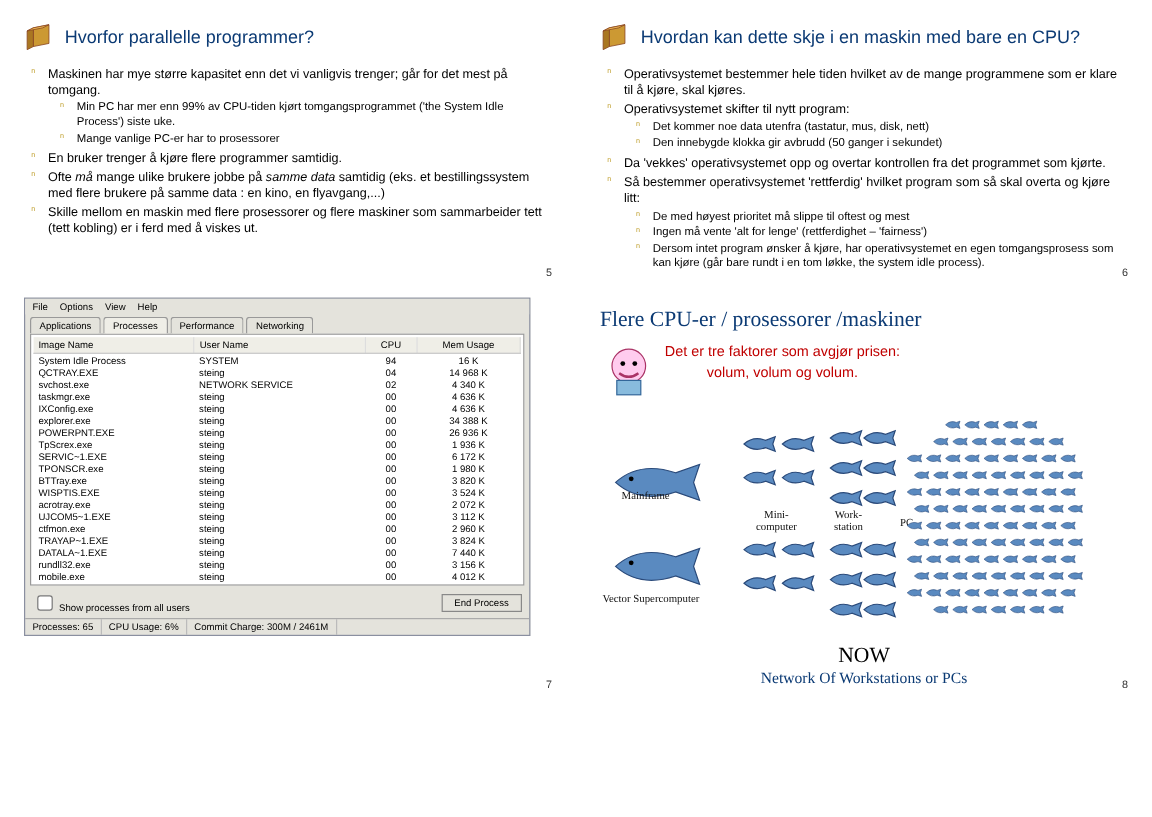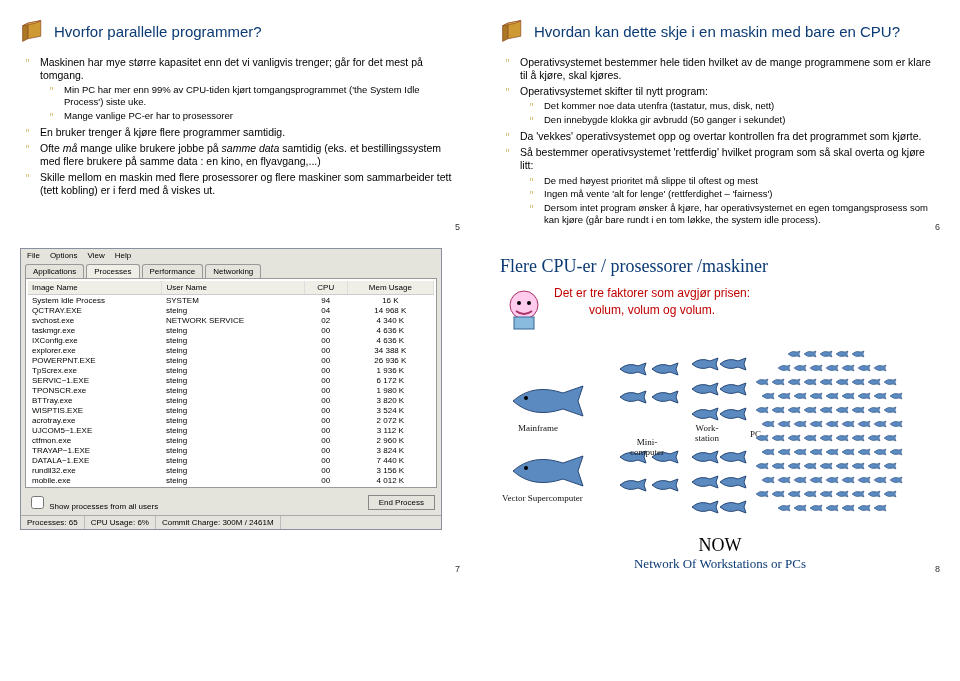--- a/index.html
+++ b/index.html
@@ -465,21 +465,21 @@
             <path d="M5 20 Q25 2 55 12 L75 5 L70 20 L75 35 L55 28 Q25 38 5 20 Z" fill="#5a8ac0" stroke="#2a4a7a"></path>
             <circle cx="18" cy="17" r="2" fill="#000"></circle>
           </svg>
       </span>
       <span class="fish big-fish" style="left:8px; top:110px;">
         <svg viewBox="0 0 80 40">
             <path d="M5 20 Q25 2 55 12 L75 5 L70 20 L75 35 L55 28 Q25 38 5 20 Z" fill="#5a8ac0" stroke="#2a4a7a"></path>
             <circle cx="18" cy="17" r="2" fill="#000"></circle>
           </svg>
       </span>
-      <div class="fish-label" style="left:18px; top:82px;">Mainframe</div>
+      <div class="fish-label" style="left:18px; top:66px;">Mainframe</div>
       <div class="fish-label" style="left:2px; top:152px;">Vector Supercomputer</div>
 
       <div id="med-fish-container">
           <span class="fish med-fish" style="left: 118px; top: 20px;"><svg viewBox="0 0 30 16">
               <path d="M2 8 Q10 1 20 5 L28 2 L26 8 L28 14 L20 11 Q10 15 2 8 Z" fill="#5a8ac0" stroke="#2a4a7a"></path>
             </svg></span>
           <span class="fish med-fish" style="left: 150px; top: 20px;"><svg viewBox="0 0 30 16">
               <path d="M2 8 Q10 1 20 5 L28 2 L26 8 L28 14 L20 11 Q10 15 2 8 Z" fill="#5a8ac0" stroke="#2a4a7a"></path>
             </svg></span>
           <span class="fish med-fish" style="left: 118px; top: 48px;"><svg viewBox="0 0 30 16">
@@ -530,21 +530,21 @@
           <span class="fish med-fish" style="left: 218px; top: 133px;"><svg viewBox="0 0 30 16">
               <path d="M2 8 Q10 1 20 5 L28 2 L26 8 L28 14 L20 11 Q10 15 2 8 Z" fill="#5a8ac0" stroke="#2a4a7a"></path>
             </svg></span>
           <span class="fish med-fish" style="left: 190px; top: 158px;"><svg viewBox="0 0 30 16">
               <path d="M2 8 Q10 1 20 5 L28 2 L26 8 L28 14 L20 11 Q10 15 2 8 Z" fill="#5a8ac0" stroke="#2a4a7a"></path>
             </svg></span>
           <span class="fish med-fish" style="left: 218px; top: 158px;"><svg viewBox="0 0 30 16">
               <path d="M2 8 Q10 1 20 5 L28 2 L26 8 L28 14 L20 11 Q10 15 2 8 Z" fill="#5a8ac0" stroke="#2a4a7a"></path>
             </svg></span>
         </div>
-      <div class="fish-label" style="left:130px; top:96px; white-space:pre;">Mini-
+      <div class="fish-label" style="left:130px; top:82px; white-space:pre;">Mini-
 computer</div>
       <div class="fish-label" style="left:195px; top:82px; white-space:pre;">Work-
 station</div>
       <div class="fish-label" style="left:250px; top:88px;">PC</div>
 
       <div id="small-fish-container">
           <span class="fish small-fish" style="left: 287px; top: 8px;"><svg viewBox="0 0 14 8">
               <path d="M1 4 Q5 0 10 2 L13 1 L12 4 L13 7 L10 6 Q5 8 1 4 Z" fill="#5a8ac0" stroke="#2a4a7a" stroke-width="0.5"></path>
             </svg></span>
           <span class="fish small-fish" style="left: 303px; top: 8px;"><svg viewBox="0 0 14 8">

